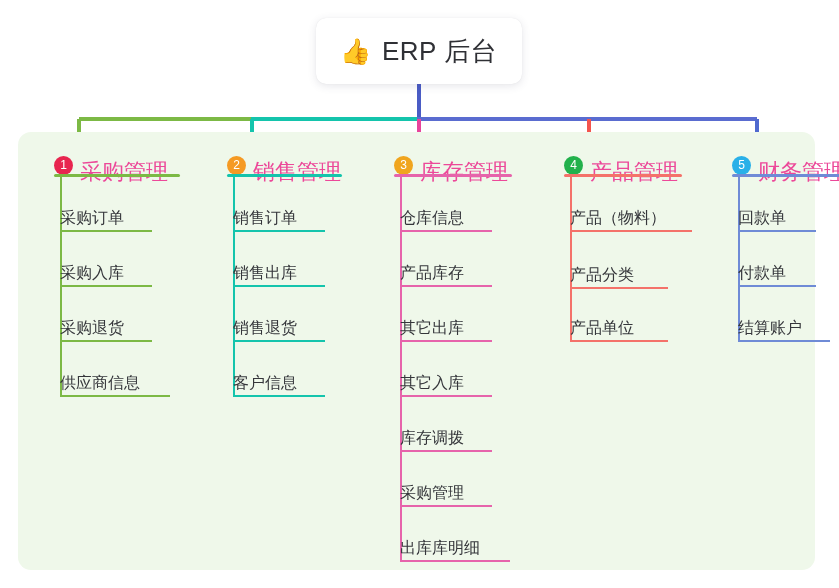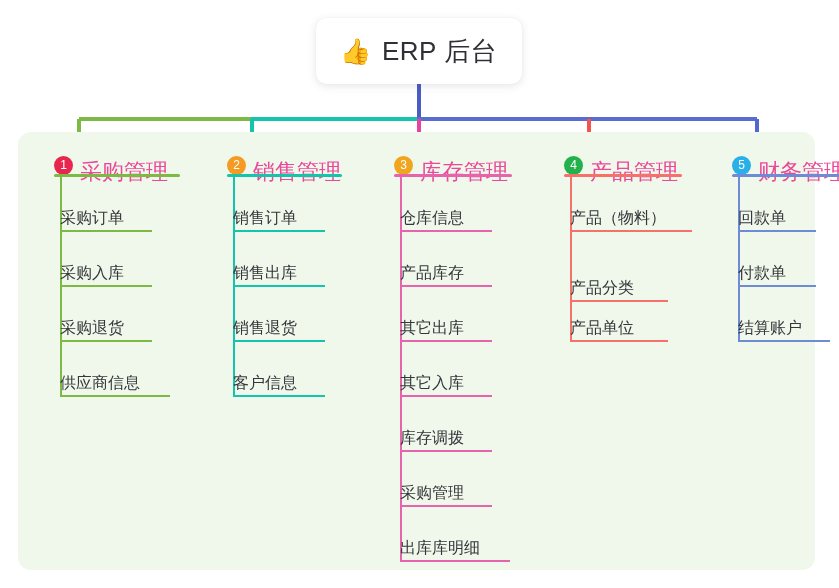--- a/index.html
+++ b/index.html
@@ -252,21 +252,21 @@
         <div class="col-head">
           <span class="col-badge" style="background: rgb(34, 177, 76);">4</span>
           <span class="col-title">产品管理</span>
         </div>
         <div class="col-rule" style="width: 118px; background: rgb(244, 114, 106);"></div>
         <div class="spine" style="height: 163px; background: rgb(244, 114, 106);"></div>
         <div class="leaf-wrap" style="top: 98px; width: 165px; height: 2px;">
           <div class="leaf" style="width: 122px; background: rgb(244, 114, 106);"></div>
           <div class="leaf-label">产品（物料）</div>
         </div>
-        <div class="leaf-wrap" style="top: 168px; width: 165px; height: 2px;">
+        <div class="leaf-wrap" style="top: 155px; width: 165px; height: 2px;">
           <div class="leaf" style="width: 98px; background: rgb(244, 114, 106);"></div>
           <div class="leaf-label">产品分类</div>
         </div>
         <div class="leaf-wrap" style="top: 208px; width: 165px; height: 2px;">
           <div class="leaf" style="width: 98px; background: rgb(244, 114, 106);"></div>
           <div class="leaf-label">产品单位</div>
         </div>
       </div>
       <div class="column" style="left: 694px;">
         <div class="col-head">

